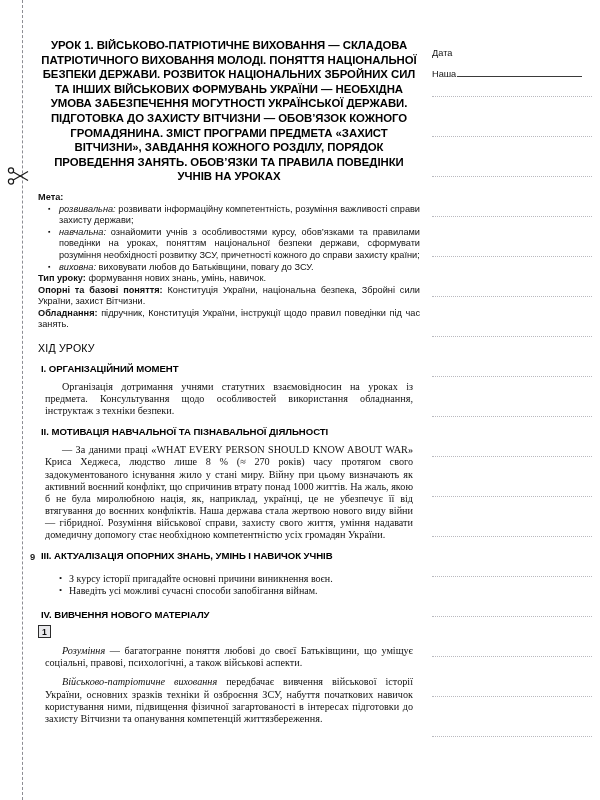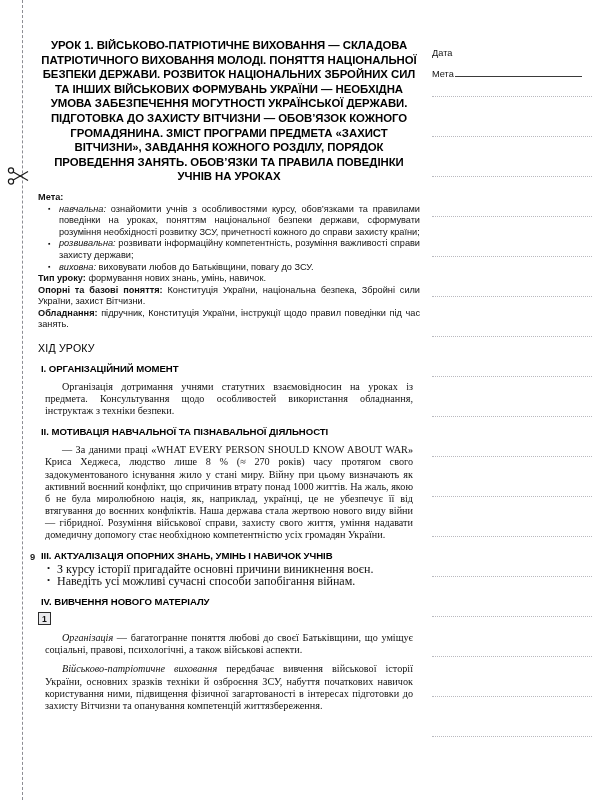--- a/index.html
+++ b/index.html
@@ -129,24 +129,24 @@
     font-size: 10.2px;
     line-height: 12.1px;
     text-align: justify;
     margin: 7px;
     color: #111;
   }
   .body-text.indent { text-indent: 17px; }
 
   .bullet-serif {
     list-style: none;
-    margin: 0;
+    margin: 12px;
     padding: 0;
     font-family: "Liberation Serif", serif;
-    font-size: 12px;
+    font-size: 10px;
     line-height: 12.1px;
     color: #111;
   }
   .bullet-serif li {
     position: relative;
     padding-left: 11px;
     margin-left: 8px;
     text-align: justify;
   }
   .bullet-serif li::before {
@@ -262,22 +262,22 @@
 
   <div class="content">
 
     <h1 class="lesson-title">УРОК 1. ВІЙСЬКОВО-ПАТРІОТИЧНЕ ВИХОВАННЯ — СКЛАДОВА ПАТРІОТИЧНОГО ВИХОВАННЯ МОЛОДІ. ПОНЯТТЯ НАЦІОНАЛЬНОЇ БЕЗПЕКИ ДЕРЖАВИ. РОЗВИТОК НАЦІОНАЛЬНИХ ЗБРОЙНИХ СИЛ ТА ІНШИХ ВІЙСЬКОВИХ ФОРМУВАНЬ УКРАЇНИ — НЕОБХІДНА УМОВА ЗАБЕЗПЕЧЕННЯ МОГУТНОСТІ УКРАЇНСЬКОЇ ДЕРЖАВИ. ПІДГОТОВКА ДО ЗАХИСТУ ВІТЧИЗНИ — ОБОВ’ЯЗОК КОЖНОГО ГРОМАДЯНИНА. ЗМІСТ ПРОГРАМИ ПРЕДМЕТА «ЗАХИСТ ВІТЧИЗНИ», ЗАВДАННЯ КОЖНОГО РОЗДІЛУ, ПОРЯДОК ПРОВЕДЕННЯ ЗАНЯТЬ. ОБОВ’ЯЗКИ ТА ПРАВИЛА ПОВЕДІНКИ УЧНІВ НА УРОКАХ</h1>
 
     <div class="meta-block">
 
       <p class="meta-head">Мета:</p>
 
       <ul class="meta-list">
+        <li><span class="it">розвивальна:</span><span> розвивати інформаційну компетентність, розуміння важливості справи захисту держави;</span></li>
         <li><span class="it">навчальна:</span><span> ознайомити учнів з особливостями курсу, обов’язками та правилами поведінки на уроках, поняттям національної безпеки держави, сформувати розуміння необхідності розвитку ЗСУ, причетності кожного до справи захисту країни;</span></li>
-        <li><span class="it">розвивальна:</span><span> розвивати інформаційну компетентність, розуміння важливості справи захисту держави;</span></li>
         <li><span class="it">виховна:</span><span> виховувати любов до Батьківщини, повагу до ЗСУ.</span></li>
       </ul>
 
       <p class="meta-row"><span class="bold">Тип уроку:</span><span> формування нових знань, умінь, навичок.</span></p>
 
       <p class="meta-row"><span class="bold">Опорні та базові поняття:</span><span> Конституція України, національна безпека, Збройні сили України, захист Вітчизни.</span></p>
 
       <p class="meta-row"><span class="bold">Обладнання:</span><span> підручник, Конституція України, інструкції щодо правил поведінки під час занять.</span></p>
 
     </div>
@@ -295,35 +295,35 @@
       <li>З курсу історії пригадайте основні причини виникнення воєн.</li>
       <li>Наведіть усі можливі сучасні способи запобігання війнам.</li>
     </ul>
 
     <h2 class="rom-head">IV. ВИВЧЕННЯ НОВОГО МАТЕРІАЛУ</h2>
 
     <div class="numbered-topic">
       <span class="num-badge">1</span>
     </div>
 
-    <p class="body-text indent"><span class="it">Організація</span><span> — багатогранне поняття любові до своєї Батьківщини, що уміщує соціальні, правові, психологічні, а також військові аспекти.</span></p>
+    <p class="body-text indent"><span class="it">Розуміння</span><span> — багатогранне поняття любові до своєї Батьківщини, що уміщує соціальні, правові, психологічні, а також військові аспекти.</span></p>
 
     <p class="body-text indent"><span class="it">Військово-патріотичне виховання</span><span> передбачає вивчення військової історії України, основних зразків техніки й озброєння ЗСУ, набуття початкових навичок користування ними, підвищення фізичної загартованості в інтересах підготовки до захисту Вітчизни та опанування компетенцій життязбереження.</span></p>
 
   </div>
 
   <div class="right-margin">
 
     <div class="field-row date">
       <span class="field-label">Дата</span>
       <span class="field-line"></span>
     </div>
 
     <div class="field-row klas">
-      <span class="field-label">Мета</span>
+      <span class="field-label">Наша</span>
       <span class="field-line"></span>
     </div>
 
     <div class="ruled-lines">
         <div class="ruled-line" style="top: 0px;"></div>
         <div class="ruled-line" style="top: 40px;"></div>
         <div class="ruled-line" style="top: 80px;"></div>
         <div class="ruled-line" style="top: 120px;"></div>
         <div class="ruled-line" style="top: 160px;"></div>
         <div class="ruled-line" style="top: 200px;"></div>

